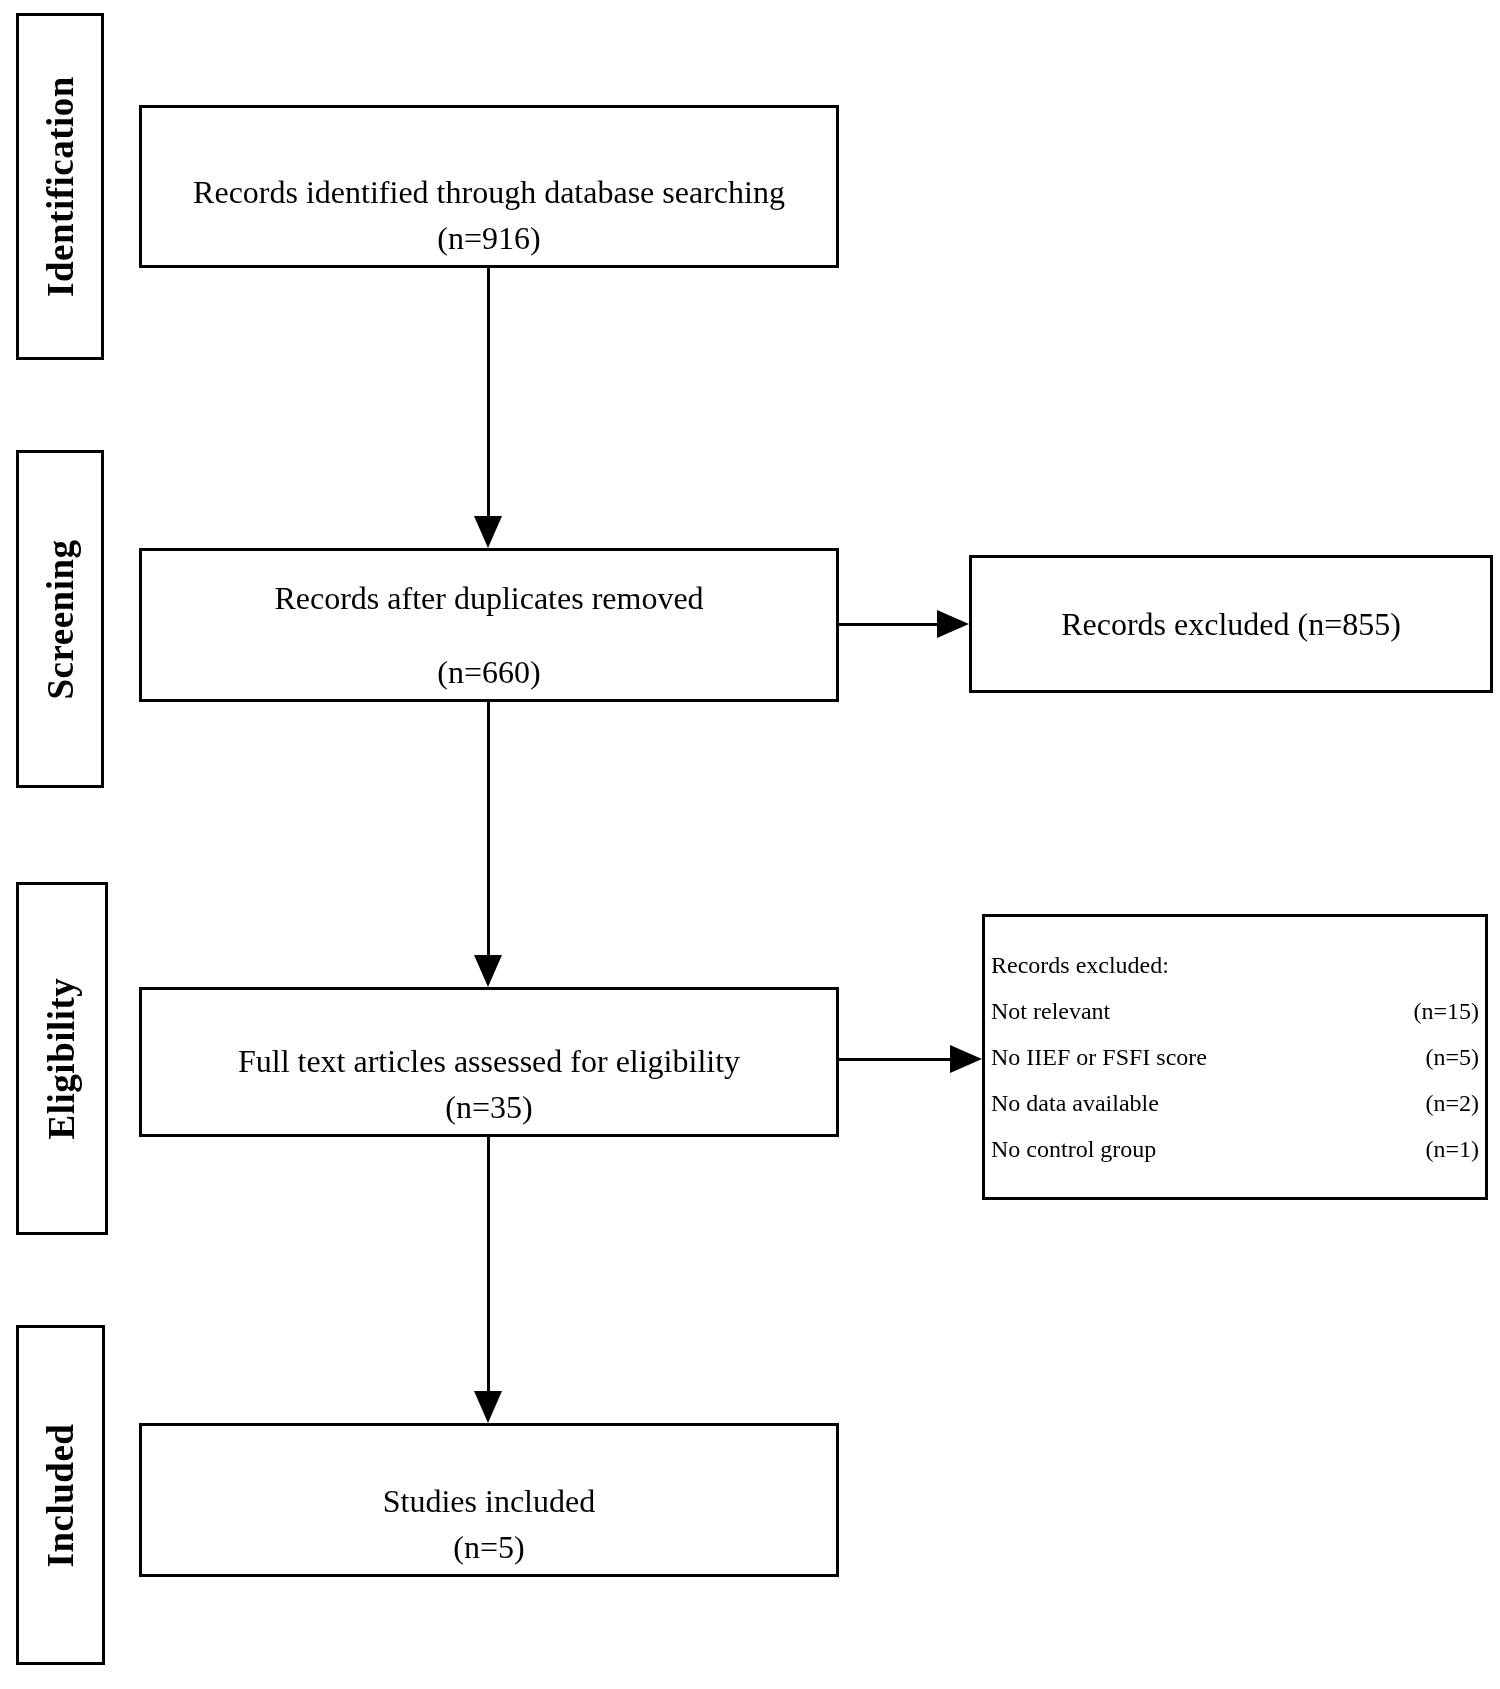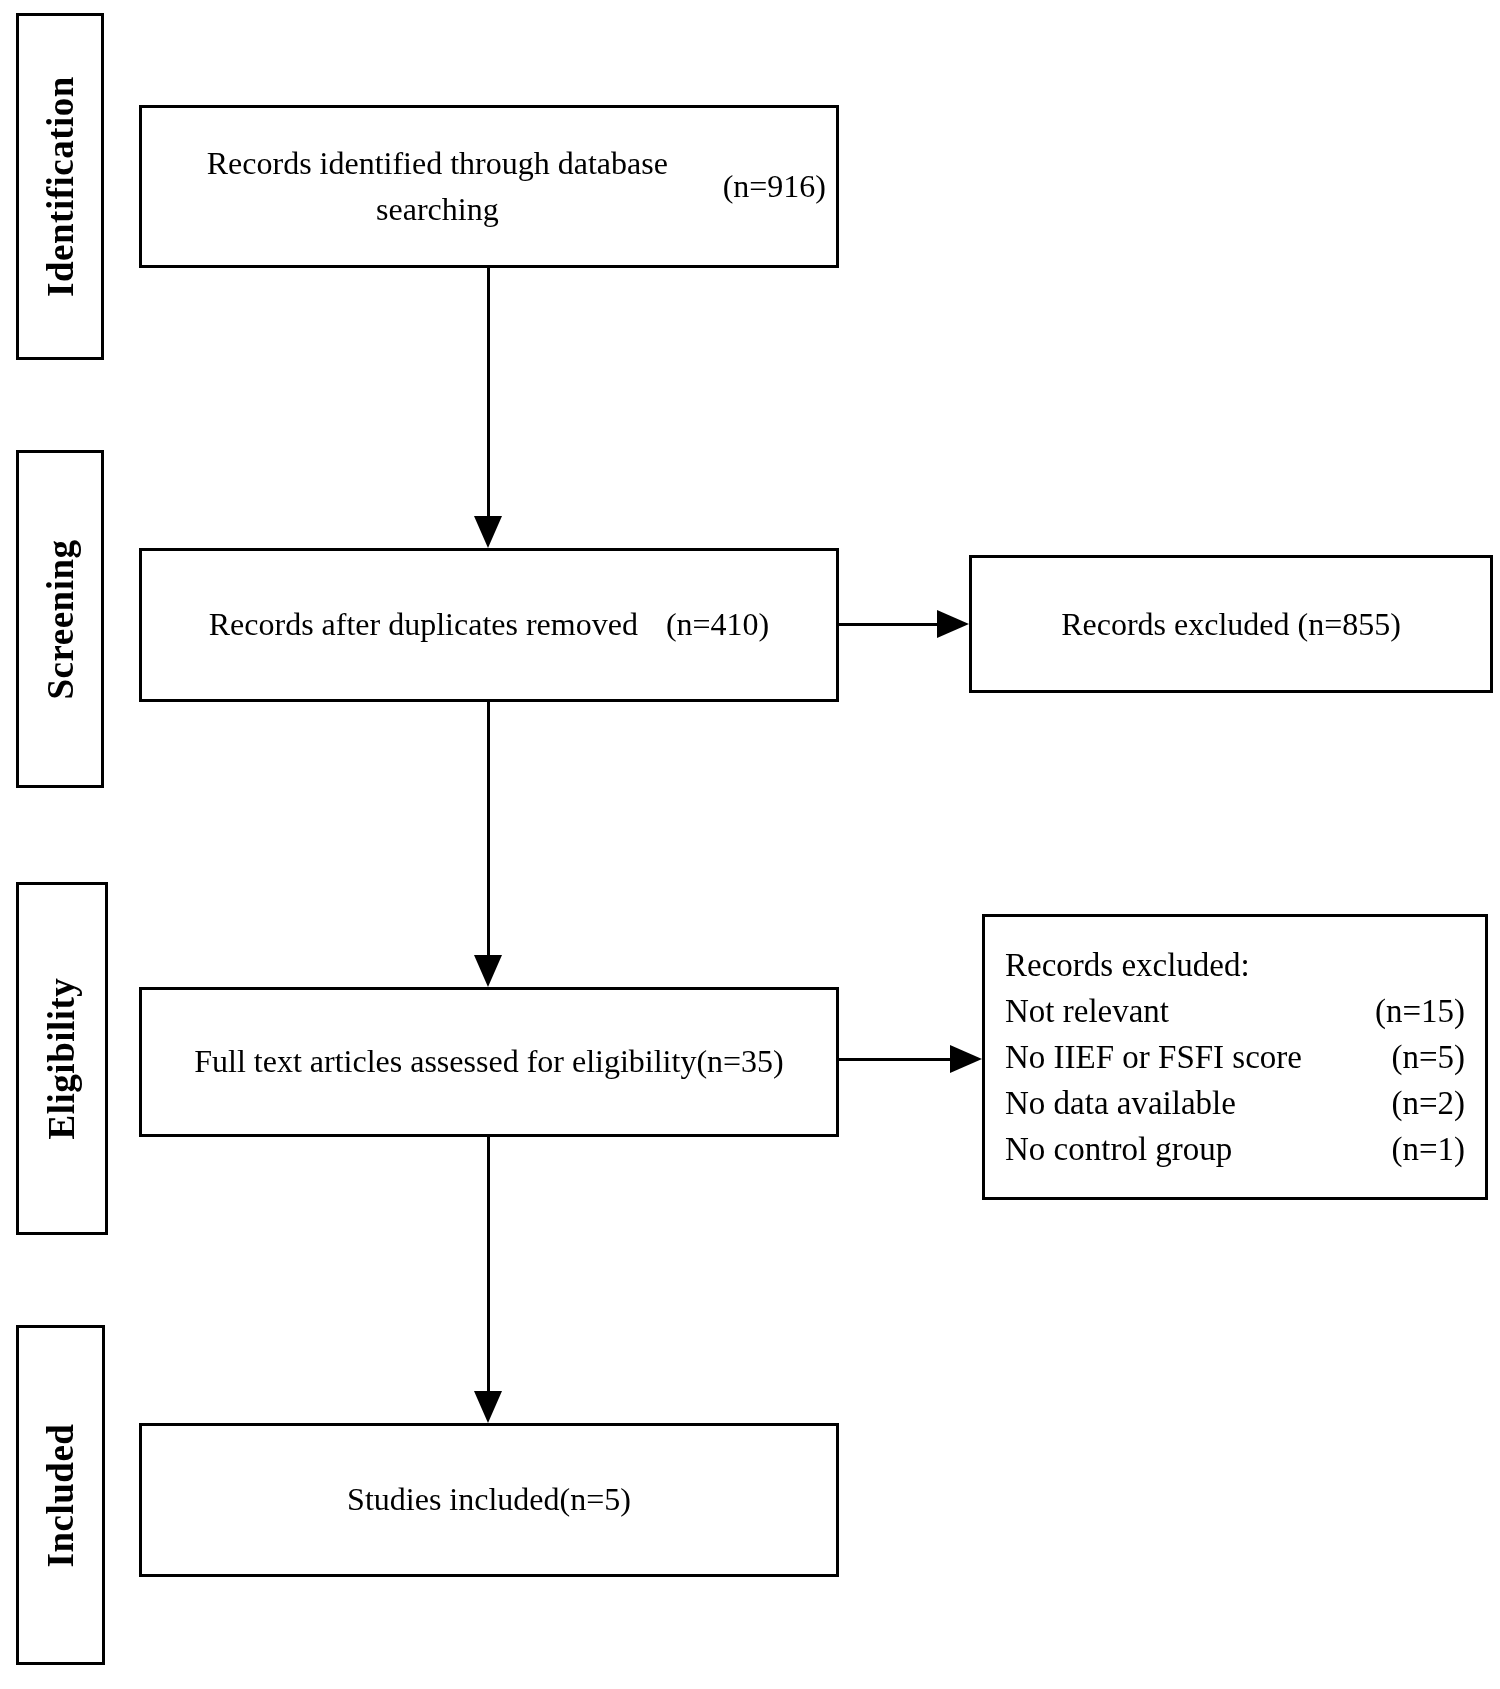--- a/index.html
+++ b/index.html
@@ -29,40 +29,40 @@
   }
   .stage-label .vtext {
     transform: rotate(-90deg);
     white-space: nowrap;
     font-weight: bold;
     font-size: 37px;
     letter-spacing: 0.5px;
   }
   .flow-box {
     display: flex;
-    flex-direction: row;
+    flex-direction: column;
     align-items: center;
-    justify-content: center;
+    justify-content: flex-end;
     text-align: center;
     font-size: 32px;
     line-height: 1.42;
     padding: 4px 10px;
   }
   .excl-box {
     display: flex;
     align-items: center;
     justify-content: center;
     text-align: center;
     font-size: 32px;
     padding: 4px 3px;
   }
   .excl-detail {
-    font-size: 33px;
+    font-size: 24px;
     line-height: 46px;
-    padding: 8px 20px;
+    padding: 8px 6px;
     display: flex;
     flex-direction: column;
     justify-content: center;
   }
   .reason-row {
     display: flex;
     justify-content: space-between;
     align-items: flex-end;
   }
   .vline, .hline {
@@ -107,21 +107,21 @@
     <span class="vtext">Included</span>
   </div>
 
   <div class="box flow-box" style="left:139px; top:105px; width:700px; height:163px;">
     <span>Records identified through database searching</span>
     <span>(n=916)</span>
   </div>
 
   <div class="box flow-box" style="left:139px; top:548px; width:700px; height:154px;gap:28px;">
     <span>Records after duplicates removed</span>
-    <span>(n=410)</span>
+    <span>(n=660)</span>
   </div>
 
   <div class="box flow-box" style="left:139px; top:987px; width:700px; height:150px;">
     <span>Full text articles assessed for eligibility</span>
     <span>(n=35)</span>
   </div>
 
   <div class="box flow-box" style="left:139px; top:1423px; width:700px; height:154px;">
     <span>Studies included</span>
     <span>(n=5)</span>

